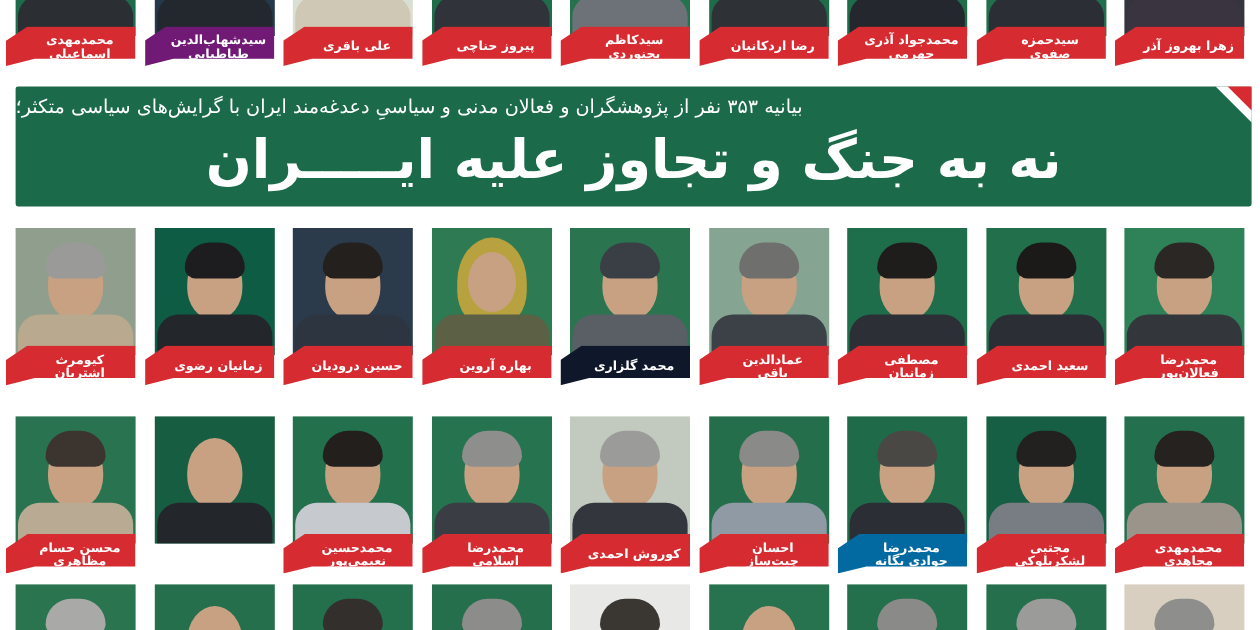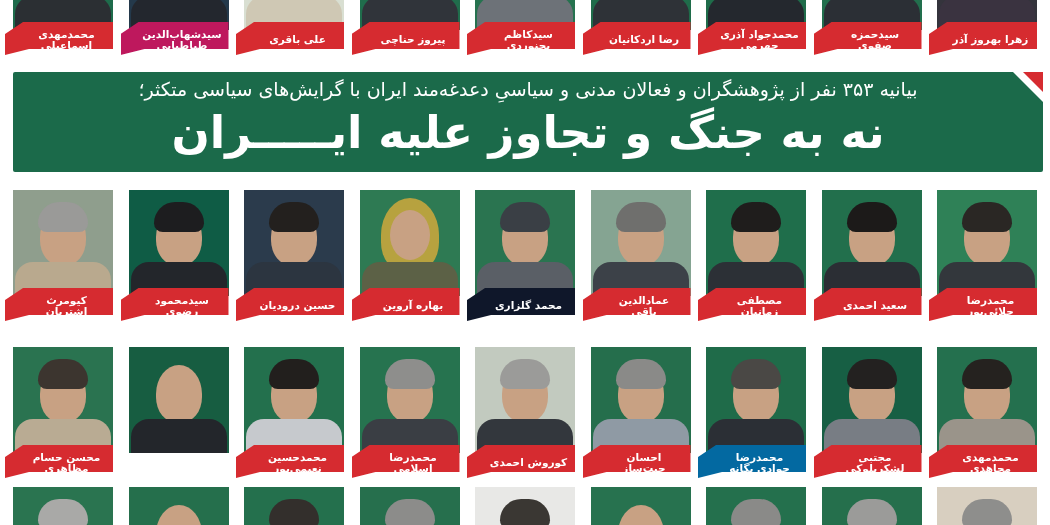--- a/index.html
+++ b/index.html
@@ -36,22 +36,22 @@
   }
   .banner{
     position:absolute;top:72px;left:13px;width:1030px;height:100px;
     border-radius:2px;
   }
   .fold-white{position:absolute;top:0;right:0;width:0;height:0;
     border-top:30px solid #ffffff;border-left:30px solid transparent;}
   .fold-red{position:absolute;top:0;right:0;width:0;height:0;
     border-top:20px solid #d62b30;border-left:20px solid transparent;}
   .banner-subtitle{
-    margin-top:6px;direction:rtl;text-align:center;color:#ffffff;
-    font-size:19px;line-height:22px;
+    margin-top:6px;direction:rtl;text-align:left;color:#ffffff;
+    font-size:16px;line-height:22px;
   }
   .banner-headline{
     direction:rtl;text-align:center;color:#ffffff;font-weight:bold;
     font-size:45px;line-height:62px;margin-top:2px;
     letter-spacing:0px;
   }
 </style>
 </head>
 <body>
 
@@ -61,21 +61,21 @@
         <div class="body-shape" style="background: rgb(43, 47, 51);"></div>
       </div>
       <div class="ribbon" style="background: rgb(214, 43, 48);">
         <div class="ribbon-label">محمدمهدی اسماعیلی</div>
       </div>
     </div>
     <div class="cell">
       <div class="photo" style="background: rgb(36, 57, 75);">
         <div class="body-shape" style="background: rgb(35, 39, 46);"></div>
       </div>
-      <div class="ribbon" style="background: #be185d;">
+      <div class="ribbon" style="background: #701a75;">
         <div class="ribbon-label">سیدشهاب‌الدین طباطبایی</div>
       </div>
     </div>
     <div class="cell">
       <div class="photo" style="background: rgb(217, 223, 210);">
         <div class="body-shape" style="background: rgb(207, 200, 180);"></div>
       </div>
       <div class="ribbon" style="background: rgb(214, 43, 48);">
         <div class="ribbon-label">علی باقری</div>
       </div>
@@ -149,21 +149,21 @@
         <div class="ribbon-label">کیومرث اشتریان</div>
       </div>
     </div>
     <div class="cell">
       <div class="photo" style="background: rgb(15, 92, 69);">
         <div class="face-shape"></div>
         <div class="hair-shape" style="background: rgb(29, 29, 31);"></div>
         <div class="body-shape" style="background: rgb(35, 38, 43);"></div>
       </div>
       <div class="ribbon" style="background: rgb(214, 43, 48);">
-        <div class="ribbon-label">سیدمحمود رضوی</div>
+        <div class="ribbon-label">زمانیان رضوی</div>
       </div>
     </div>
     <div class="cell">
       <div class="photo" style="background: rgb(43, 59, 76);">
         <div class="face-shape"></div>
         <div class="hair-shape" style="background: rgb(35, 32, 30);"></div>
         <div class="body-shape" style="background: rgb(44, 53, 64);"></div>
       </div>
       <div class="ribbon" style="background: rgb(214, 43, 48);">
         <div class="ribbon-label">حسین درودیان</div>
@@ -219,21 +219,21 @@
         <div class="ribbon-label">سعید احمدی</div>
       </div>
     </div>
     <div class="cell">
       <div class="photo" style="background: rgb(47, 129, 87);">
         <div class="face-shape"></div>
         <div class="hair-shape" style="background: rgb(42, 39, 36);"></div>
         <div class="body-shape" style="background: rgb(51, 55, 60);"></div>
       </div>
       <div class="ribbon" style="background: rgb(214, 43, 48);">
-        <div class="ribbon-label">محمدرضا جلائی‌پور</div>
+        <div class="ribbon-label">محمدرضا فعالان‌پور</div>
       </div>
     </div>
   </div>
 <div class="row row-3">
     <div class="cell">
       <div class="photo" style="background: rgb(42, 115, 80);">
         <div class="face-shape"></div>
         <div class="hair-shape" style="background: rgb(60, 53, 47);"></div>
         <div class="body-shape" style="background: rgb(185, 171, 147);"></div>
       </div>

